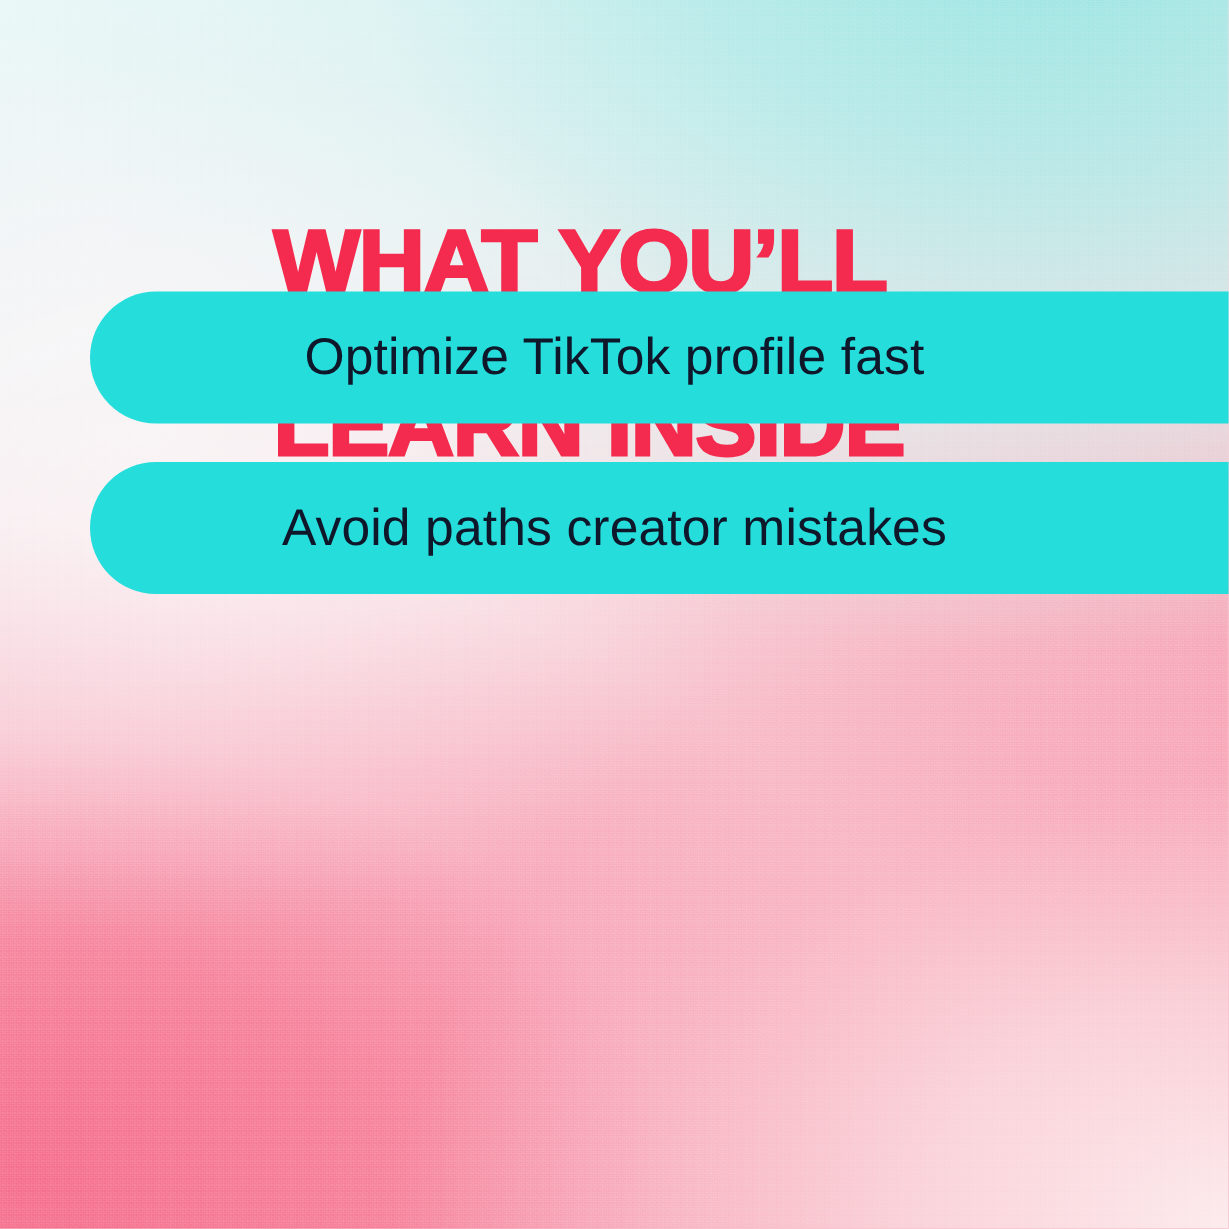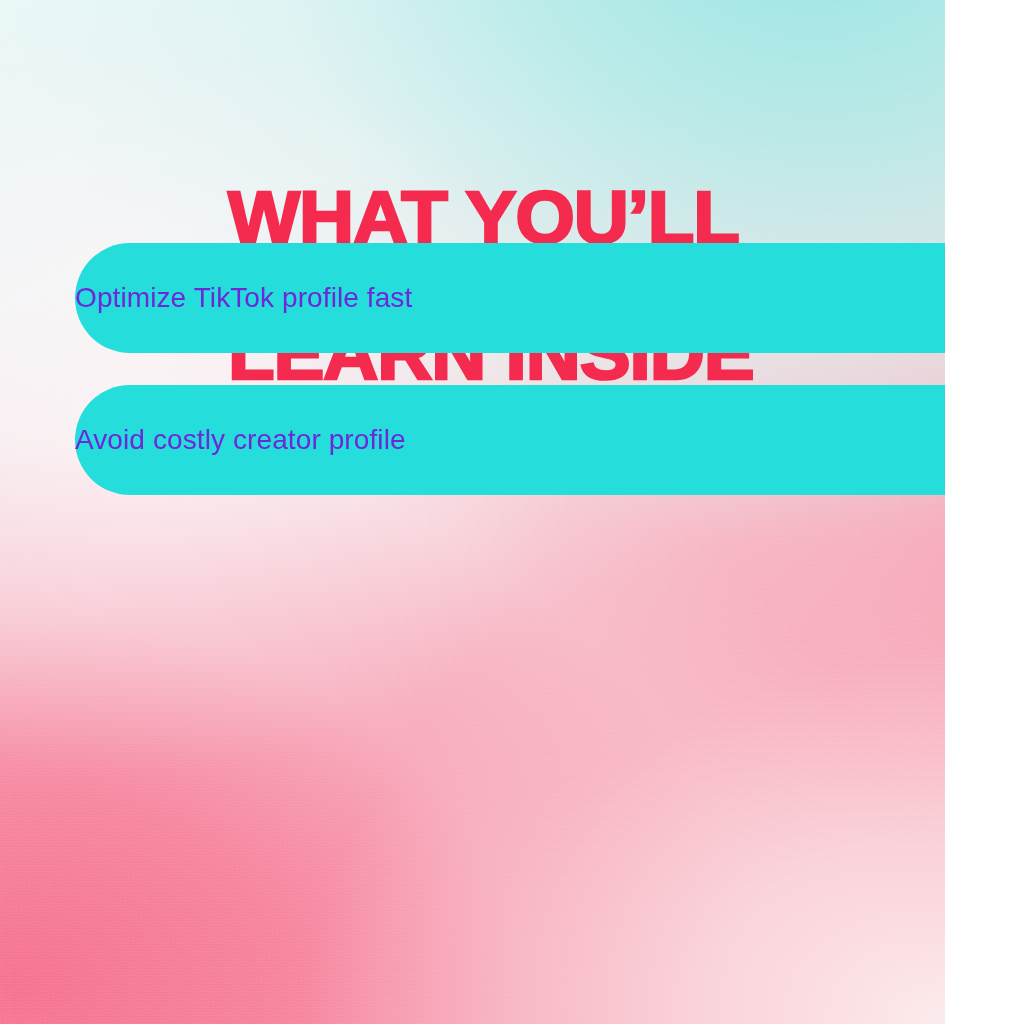--- a/index.html
+++ b/index.html
@@ -4,21 +4,21 @@
 <title>What You'll Learn Inside</title>
 <style>
   html, body {
     margin: 0;
     padding: 0;
     background: #ffffff;
   }
 
   #canvas {
     position: relative;
-    width: 945px;
+    width: 1024px;
     height: 1024px;
     overflow: hidden;
     font-family: "Liberation Sans", "DejaVu Sans", sans-serif;
     background-color: #f4bfcb;
   }
 
   
   .bg-layer {
     position: absolute;
     inset: 0;
@@ -141,24 +141,25 @@
     align-items: center;
     box-sizing: border-box;
   }
 
   .pill:last-child { margin-bottom: 0; }
 
   .pill-label {
     position: absolute;
     left: 0;
     right: 75px;
-    color: #6d28d9;
+    text-align: center;
+    color: #0f172a;
     font-family: "Liberation Sans", "DejaVu Sans", sans-serif;
     font-weight: 400;
-    font-size: 28px;
+    font-size: 43px;
     letter-spacing: 0.1px;
     white-space: nowrap;
   }
 </style>
 </head>
 <body>
 
 <div id="canvas">
 
   <div class="bg-layer bg-base"></div>
@@ -176,17 +177,17 @@
   <div id="pill-list">
 
     <div class="pill">
       <span class="pill-label">Optimize TikTok profile fast</span>
     </div>
 
 
 
 
     <div class="pill">
-      <span class="pill-label">Avoid costly creator profile</span>
+      <span class="pill-label">Avoid paths creator mistakes</span>
     </div>
 
   </div>
 </div>
 
 </body></html>

